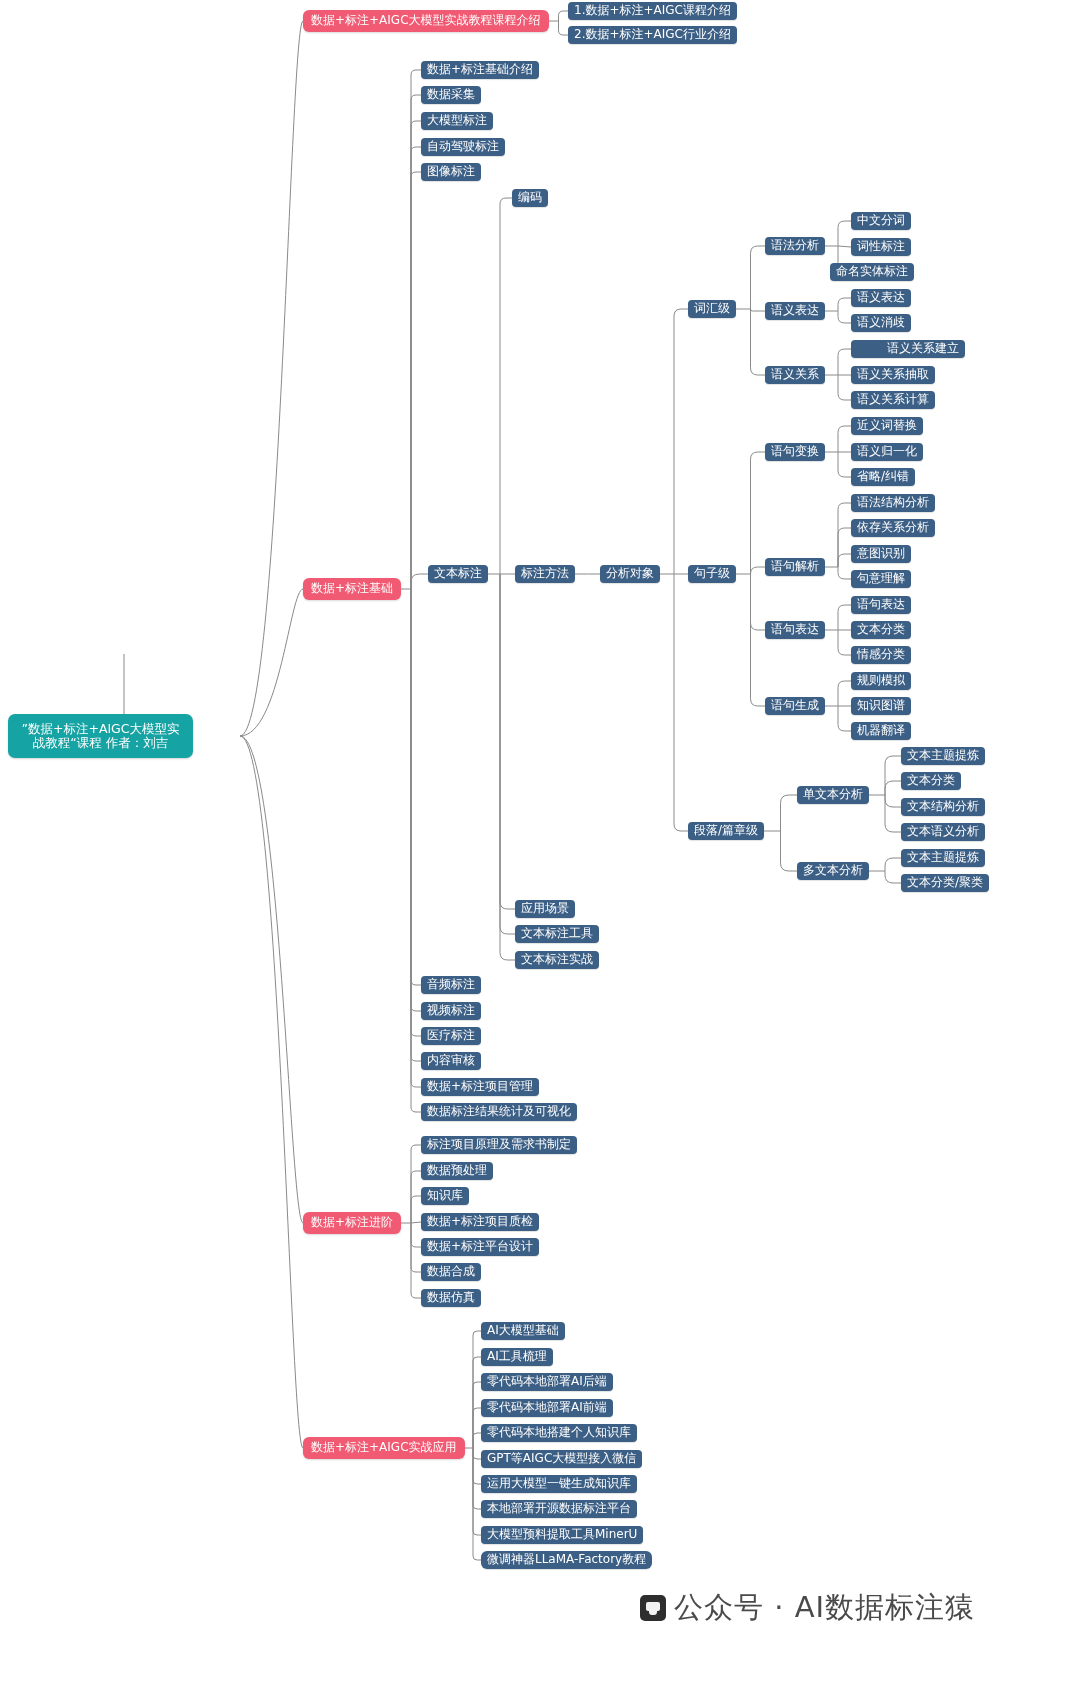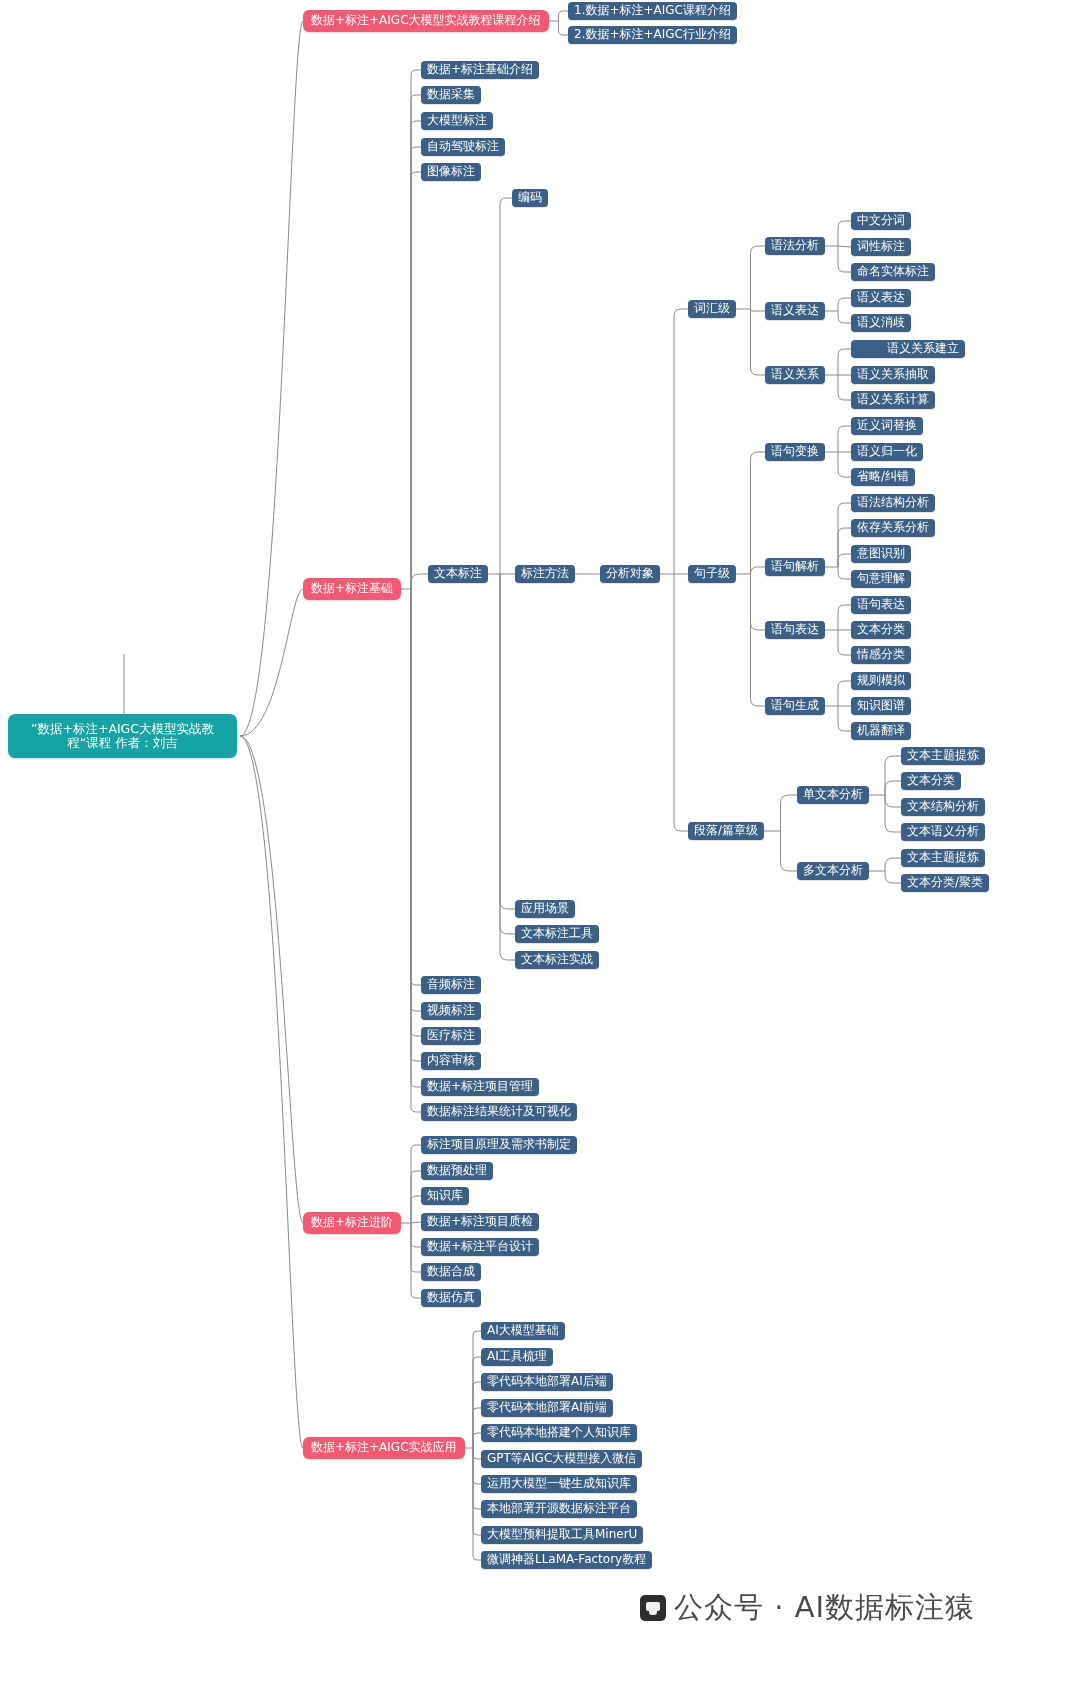--- a/index.html
+++ b/index.html
@@ -127,21 +127,21 @@
       <path d="M473 1448 L473 1361 Q473 1357 477 1357 L481 1357" fill="none" stroke="#8a8a8a" stroke-width="1"></path>
       <path d="M473 1448 L473 1386 Q473 1382 477 1382 L481 1382" fill="none" stroke="#8a8a8a" stroke-width="1"></path>
       <path d="M473 1448 L473 1412 Q473 1408 477 1408 L481 1408" fill="none" stroke="#8a8a8a" stroke-width="1"></path>
       <path d="M473 1448 L473 1437 Q473 1433 477 1433 L481 1433" fill="none" stroke="#8a8a8a" stroke-width="1"></path>
       <path d="M473 1448 L473 1455 Q473 1459 477 1459 L481 1459" fill="none" stroke="#8a8a8a" stroke-width="1"></path>
       <path d="M473 1448 L473 1480 Q473 1484 477 1484 L481 1484" fill="none" stroke="#8a8a8a" stroke-width="1"></path>
       <path d="M473 1448 L473 1505 Q473 1509 477 1509 L481 1509" fill="none" stroke="#8a8a8a" stroke-width="1"></path>
       <path d="M473 1448 L473 1531 Q473 1535 477 1535 L481 1535" fill="none" stroke="#8a8a8a" stroke-width="1"></path>
       <path d="M473 1448 L473 1556 Q473 1560 477 1560 L481 1560" fill="none" stroke="#8a8a8a" stroke-width="1"></path>
     </svg>
-<div class="node n-root" style="left: 8px; top: 714px; width: 229px; min-height: 44px;">
+<div class="node n-root" style="left: 8px; top: 714px; width: 185px; min-height: 44px;">
       <span>”数据+标注+AIGC大模型实战教程“课程 作者：刘吉</span>
     </div>
     <div class="node n-main" id="node-0" style="left: 303px; top: 10px;">
       <span>数据+标注+AIGC大模型实战教程课程介绍</span>
     </div>
     <div class="node n-sub" id="node-0-0" style="left: 568px; top: 2px;">
       <span>1.数据+标注+AIGC课程介绍</span>
     </div>
     <div class="node n-sub" id="node-0-1" style="left: 568px; top: 26px;">
       <span>2.数据+标注+AIGC行业介绍</span>
@@ -181,21 +181,21 @@
     </div>
     <div class="node n-sub" id="node-1-5-1-0-0-0" style="left: 765px; top: 237px;">
       <span>语法分析</span>
     </div>
     <div class="node n-sub" id="node-1-5-1-0-0-0-0" style="left: 851px; top: 212px;">
       <span>中文分词</span>
     </div>
     <div class="node n-sub" id="node-1-5-1-0-0-0-1" style="left: 851px; top: 238px;">
       <span>词性标注</span>
     </div>
-    <div class="node n-sub" id="node-1-5-1-0-0-0-2" style="left: 851px; top: 263px;">
+    <div class="node n-sub" id="node-1-5-1-0-0-0-2" style="left: 830px; top: 263px;">
       <span>命名实体标注</span>
     </div>
     <div class="node n-sub" id="node-1-5-1-0-0-1" style="left: 765px; top: 302px;">
       <span>语义表达</span>
     </div>
     <div class="node n-sub" id="node-1-5-1-0-0-1-0" style="left: 851px; top: 289px;">
       <span>语义表达</span>
     </div>
     <div class="node n-sub" id="node-1-5-1-0-0-1-1" style="left: 851px; top: 314px;">
       <span>语义消歧</span>
@@ -367,21 +367,21 @@
     </div>
     <div class="node n-sub" id="node-3-6" style="left: 481px; top: 1475px;">
       <span>运用大模型一键生成知识库</span>
     </div>
     <div class="node n-sub" id="node-3-7" style="left: 481px; top: 1500px;">
       <span>本地部署开源数据标注平台</span>
     </div>
     <div class="node n-sub" id="node-3-8" style="left: 481px; top: 1526px;">
       <span>大模型预料提取工具MinerU</span>
     </div>
-    <div class="node n-sub" id="node-3-9" style="left: 481px; top: 1551px;">
+    <div class="node n-sub" id="node-3-9" style="left: 481px; top: 1551px; border-radius: 6px;">
       <span>微调神器LLaMA-Factory教程</span>
     </div>
   </div>
 
 <div class="watermark" style="left: 640px; top: 1588px;">
   <span class="wm-logo"></span>
   <span>公众号 · AI数据标注猿</span>
 </div>
 
 </body></html>

